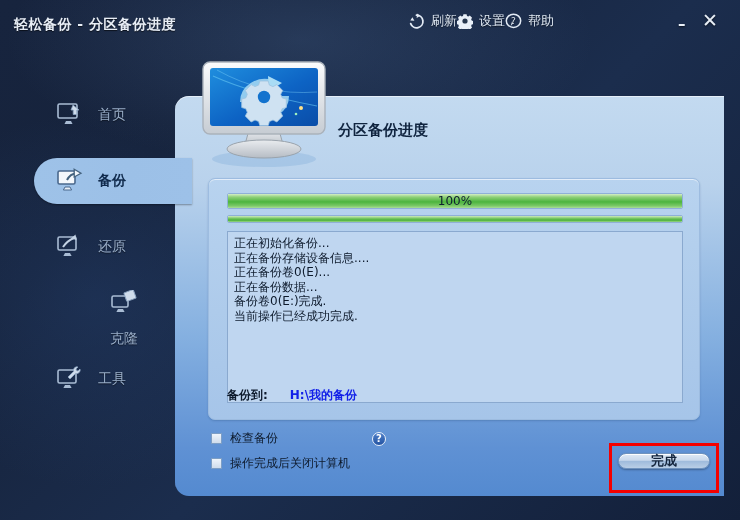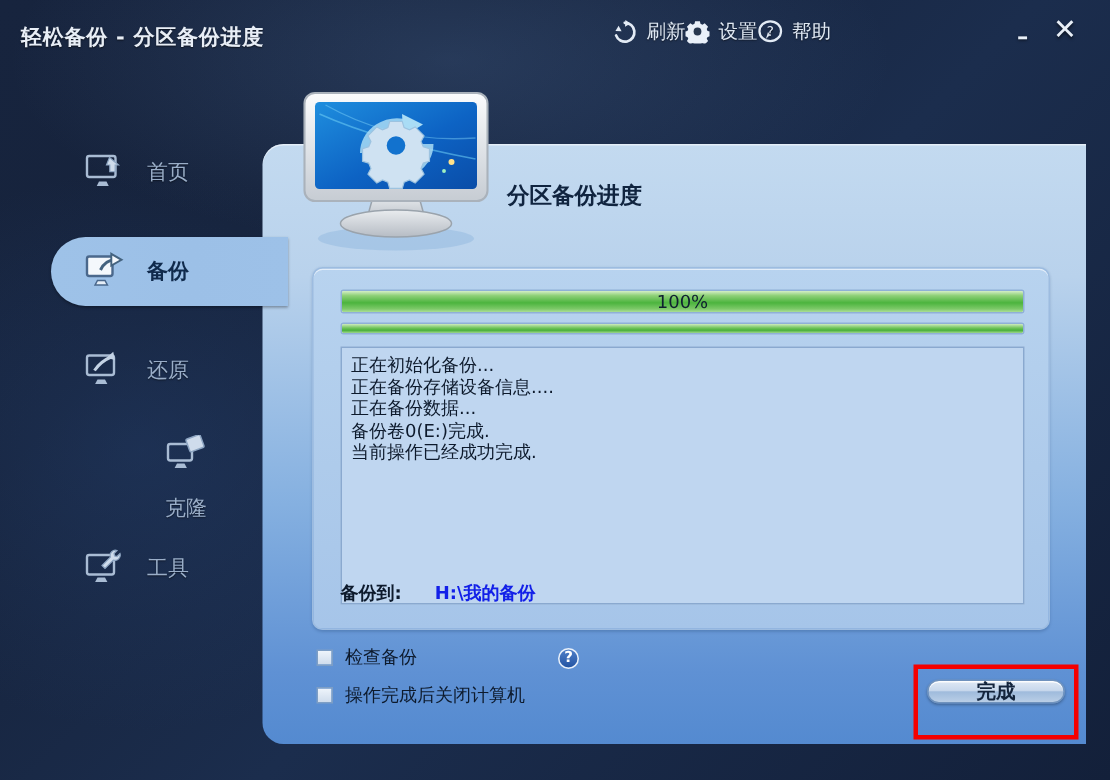--- a/index.html
+++ b/index.html
@@ -342,20 +342,21 @@
         <div class="pbar-text">100%</div>
       </div>
 
       <div class="pbar-thin">
         <div class="pbar-thin-fill" id="pbar-thin-fill" style="width: 100%;"></div>
       </div>
 
       <div class="logbox" id="logbox">
           <div class="logline">正在初始化备份...</div>
           <div class="logline">正在备份存储设备信息....</div>
+          <div class="logline">正在备份卷0(E)...</div>
           <div class="logline">正在备份数据...</div>
           <div class="logline">备份卷0(E:)完成.</div>
           <div class="logline">当前操作已经成功完成.</div>
         </div>
 
       <div class="dest-row">
         <span class="dest-label">备份到:</span>
         <span class="dest-path">H:\我的备份</span>
       </div>
     </div>

